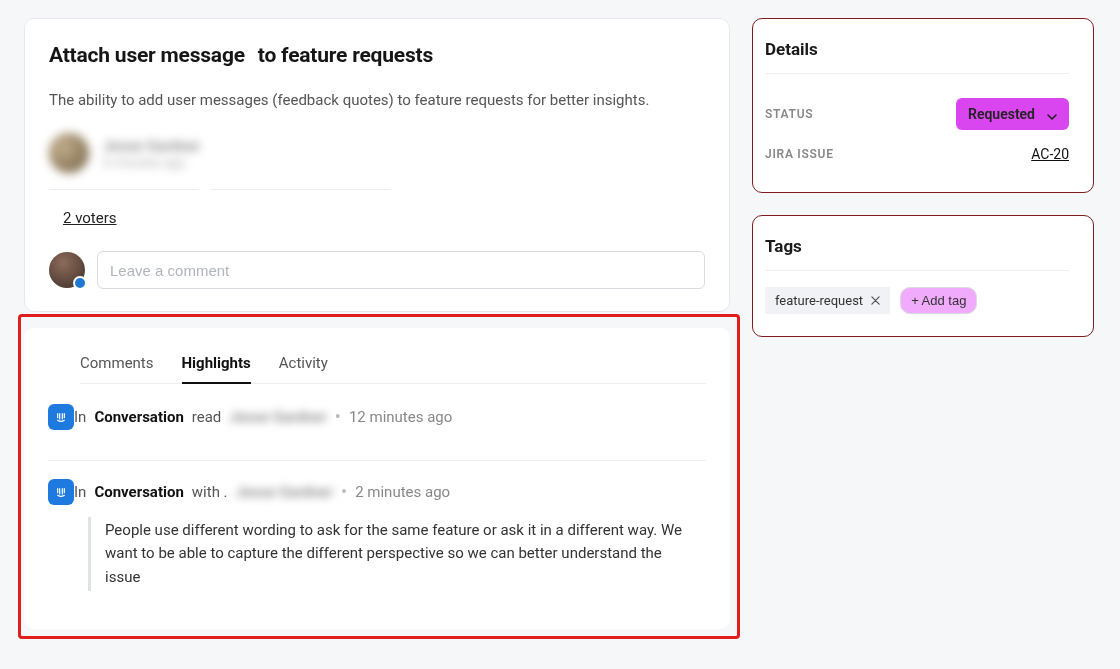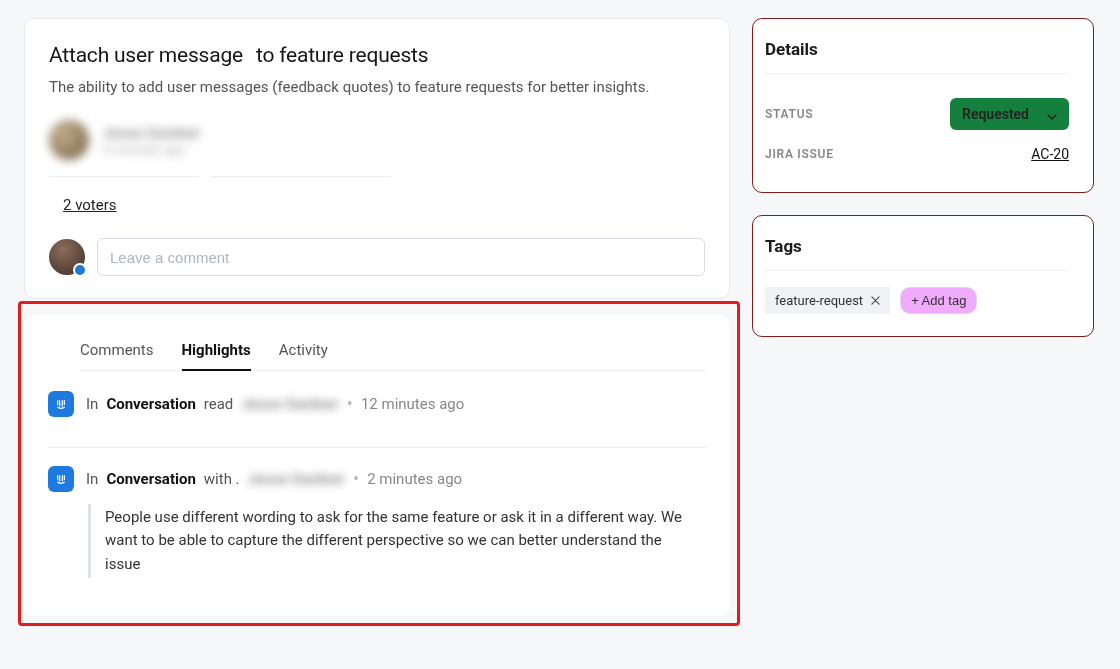--- a/index.html
+++ b/index.html
@@ -15,21 +15,21 @@
     .main-col { width: 706px; display: flex; flex-direction: column; gap: 16px; }
     .side-col { width: 342px; display: flex; flex-direction: column; gap: 22px; }
 
     .card {
       background: #fff;
       border: 1px solid #e6e8ec;
       border-radius: 10px;
       padding: 24px 24px 22px 24px;
     }
 
-    .title { font-size: 21px; font-weight: 400; color: #161616; margin-bottom: 11px; letter-spacing: -0.01em; }
+    .title { font-size: 21px; font-weight: 700; color: #161616; margin-bottom: 24px; letter-spacing: -0.01em; }
     .title .gap { display: inline-block; width: 8px; }
     .desc { font-size: 15px; color: #555; margin-bottom: 24px; }
 
     .author-row { display: flex; align-items: center; gap: 14px; margin-bottom: 16px; filter: blur(5px); }
     .avatar {
       width: 40px; height: 40px; border-radius: 50%;
       background: radial-gradient(circle at 35% 35%, #c4b08f, #6b5a3d);
     }
     .author-meta .name { font-weight: 600; color: #888; font-size: 15px; }
     .author-meta .time { font-size: 13px; color: #aaa; }
@@ -78,21 +78,21 @@
 
     .tabs { display: flex; gap: 28px; border-bottom: 1px solid #eceef1; margin-bottom: 20px; margin-left: 32px; }
     .tab {
       font-size: 15px; color: #555; padding: 8px 0 10px 0; cursor: pointer;
       border-bottom: 2px solid transparent; margin-bottom: -1px;
     }
     .tab.active { color: #111; font-weight: 700; border-bottom-color: #111; }
 
     .highlight-item { margin-bottom: 18px; }
     .highlight-item:not(:last-child) { border-bottom: 1px solid #eceef1; padding-bottom: 18px; }
-    .hi-head { display: flex; align-items: center; gap: 12px; margin-bottom: 12px; }
+    .hi-head { display: flex; align-items: center; margin-bottom: 12px; }
     .hi-icon {
       width: 26px; height: 26px; border-radius: 6px;
       background: #1f7ae0; display: flex; align-items: center; justify-content: center;
       flex-shrink: 0;
     }
     .hi-icon svg { width: 16px; height: 16px; }
     .hi-meta { font-size: 15px; color: #333; display: flex; align-items: center; gap: 8px; }
     .hi-meta .label-in { color: #555; }
     .hi-meta .label-conv { font-weight: 700; color: #111; }
     .hi-meta .label-with { color: #555; }
@@ -104,22 +104,22 @@
       font-size: 15px; color: #333; line-height: 1.55; max-width: 600px;
     }
 
     
     .side-card { background: #fff; border: 1px solid #7f1d1d; border-radius: 10px; padding: 20px 24px 22px 12px; }
     .side-title { font-size: 17px; font-weight: 700; margin-bottom: 14px; }
     .hr { height: 1px; background: #eceef1; margin-bottom: 16px; }
     .side-row { display: flex; align-items: center; justify-content: space-between; padding: 8px 0; }
     .side-label { font-size: 12px; color: #888; letter-spacing: 0.06em; font-weight: 600; text-transform: uppercase; }
     .status-pill {
-      display: flex; align-items: center; gap: 18px;
-      background: #15803d; border-radius: 6px;
+      display: flex; align-items: center; gap: 12px;
+      background: #d946ef; border-radius: 6px;
       padding: 8px 12px; font-size: 14px; font-weight: 600; color: #222; cursor: pointer;
     }
     .chevron-down {
       width: 10px; height: 10px; display: inline-block;
     }
     .jira-link { font-size: 14px; color: #111; text-decoration: underline; cursor: pointer; }
 
     .tags-row { display: flex; align-items: center; gap: 10px; flex-wrap: wrap; }
     .tag-chip {
       display: flex; align-items: center; gap: 8px;

